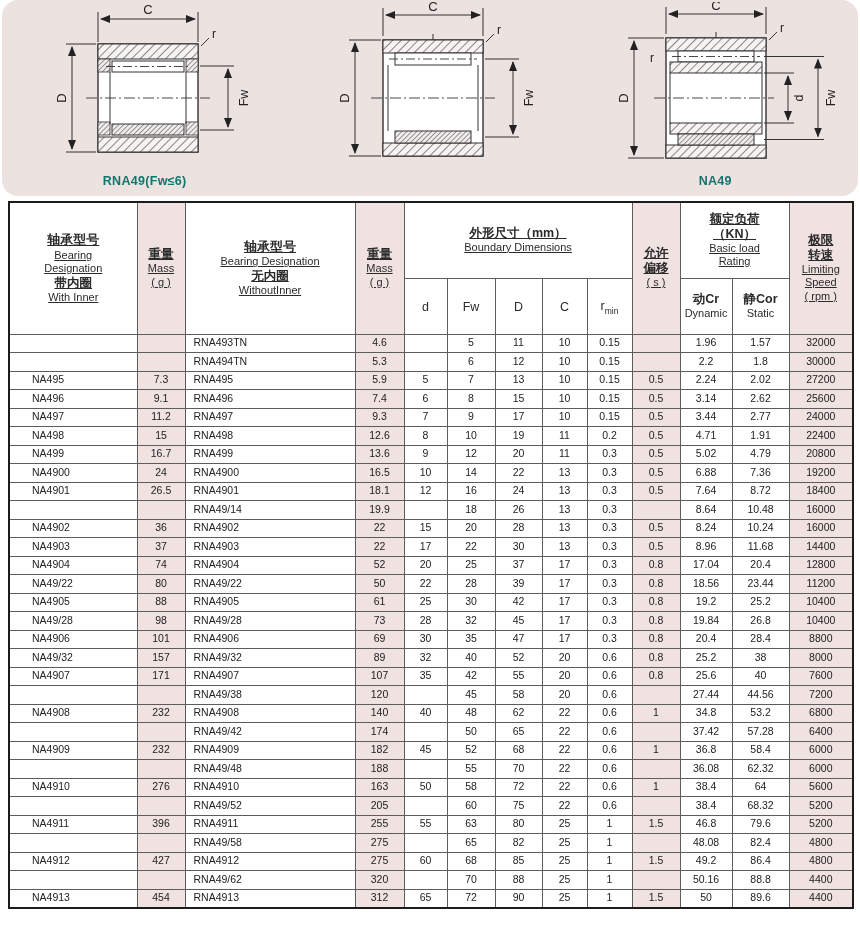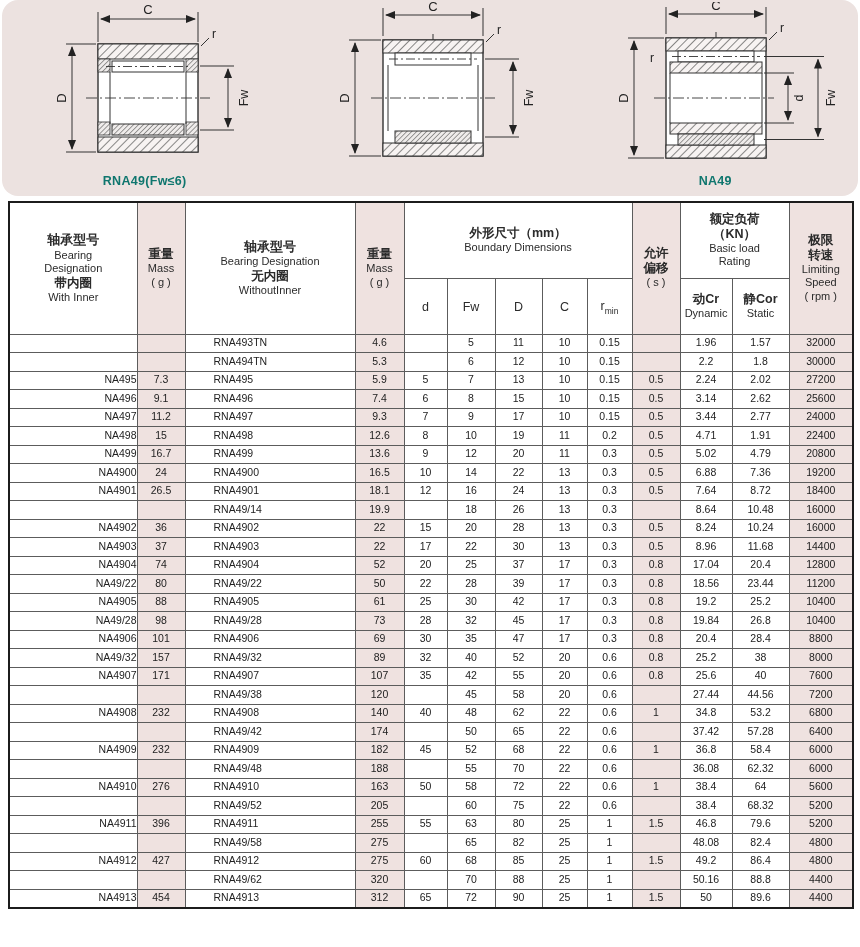--- a/index.html
+++ b/index.html
@@ -22,30 +22,30 @@
 
   
   .tbl-wrap { margin:5px 0 0 8px; }
   table {
     width:844px; table-layout:fixed; border-collapse:collapse;
     border:2px solid #1c1c1c; background:#fff;
   }
   th, td { border:1px solid #5c5c5c; text-align:center; vertical-align:middle; }
   td { height:18.5px; font-size:10.5px; color:#222; line-height:1.1; }
   td.left { text-align:left; }
-  td.pad1 { padding-left:22px;text-align:right; }
-  td.pad2 { padding-left:28px; }
+  td.pad1 { padding-left:22px; }
+  td.pad2 { padding-left:8px; }
   td.tint, th.tint { background:#efe2e0; }
   th { font-weight:normal; padding:2px 0; }
   .cn  { display:block; font-size:13px; font-weight:bold; line-height:1.3;text-align:center; }
   .cns { display:block; font-size:12.5px; font-weight:bold; line-height:1.2; }
   .en  { display:block; font-size:11px; line-height:1.25; }
   .dim { font-size:12.5px; }
   .dim sub { font-size:8.5px; }
-  .row-a th { height:76px; }
+  .row-a th { height:76px;text-decoration:underline; }
   .row-b th { height:56px; }
 </style>
 </head>
 <body>
 
 <svg width="0" height="0" style="position:absolute">
   <defs>
     <pattern id="hatch" width="6" height="6" patternUnits="userSpaceOnUse" patternTransform="rotate(45)">
       <rect width="6" height="6" fill="#f7f3f2"></rect>
         <line x1="0" y1="0" x2="0" y2="6" stroke="#4a4a4a" stroke-width="1.3"></line>

